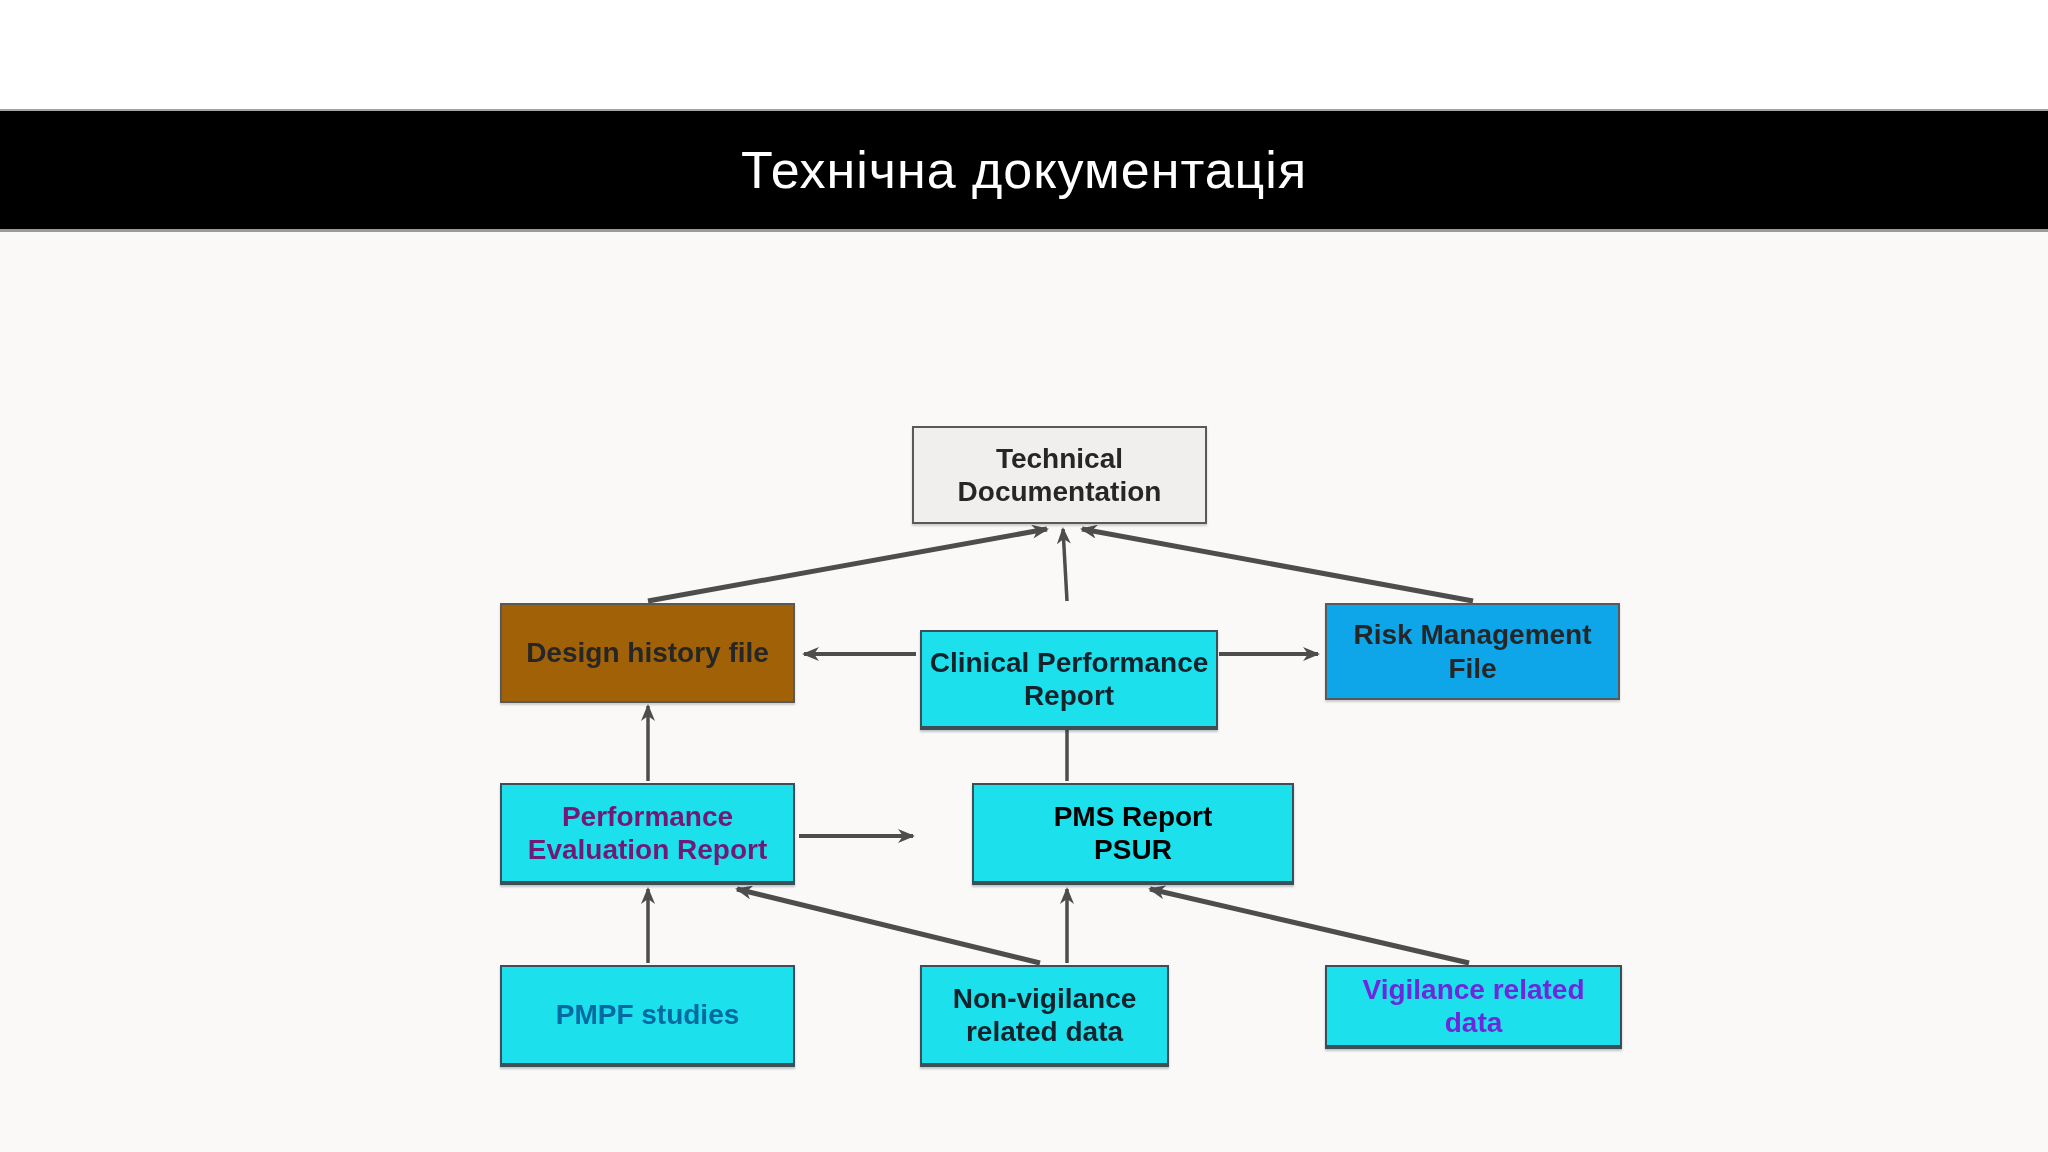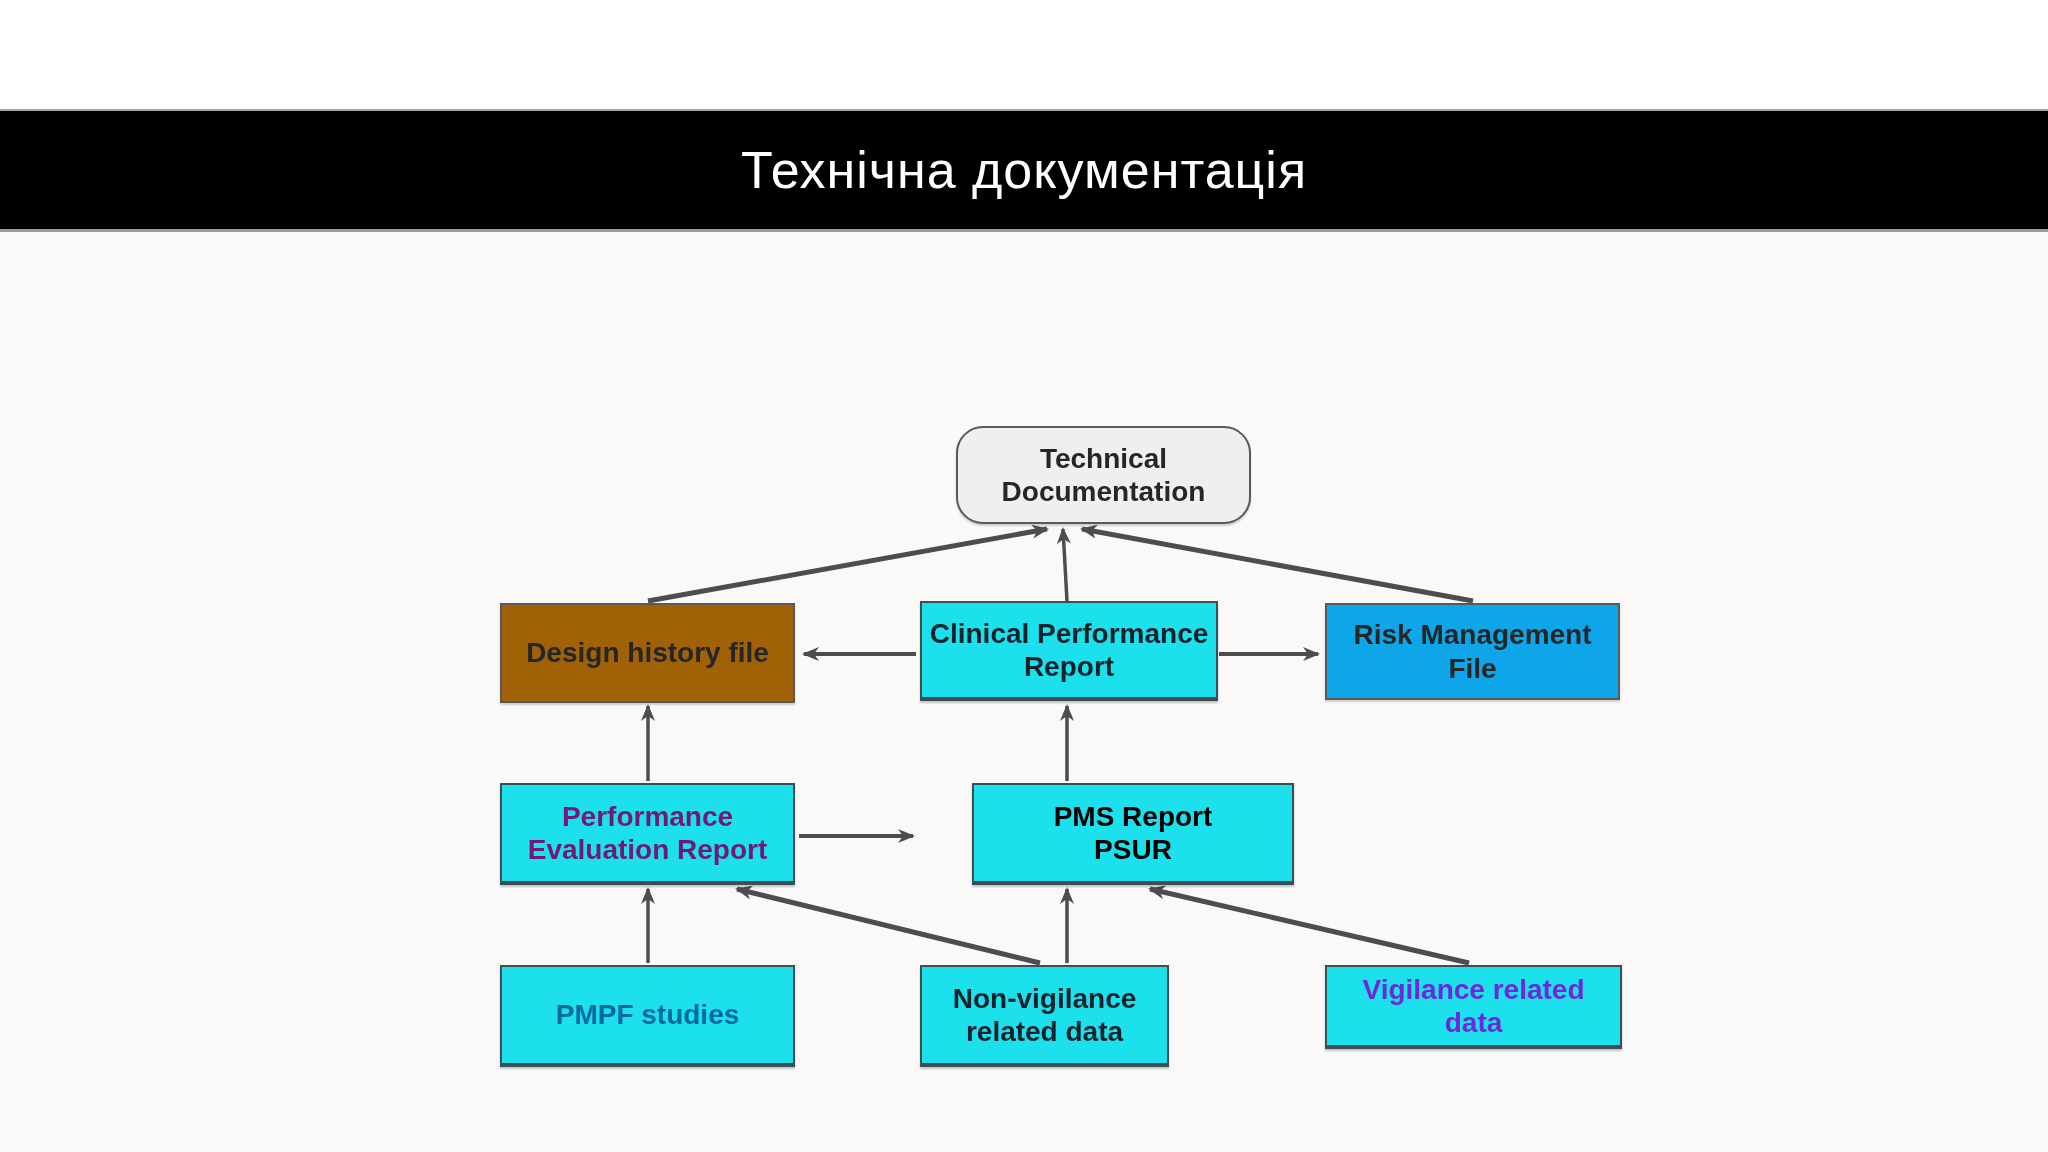--- a/index.html
+++ b/index.html
@@ -94,24 +94,24 @@
         <line x1="1067" y1="781" x2="1067" y2="706" stroke="#4D4D4D" stroke-width="3.5" marker-end="url(#arrowhead)"></line>
         <line x1="799" y1="836" x2="913" y2="836" stroke="#4D4D4D" stroke-width="4" marker-end="url(#arrowhead)"></line>
         <line x1="648" y1="963" x2="648" y2="889" stroke="#4D4D4D" stroke-width="3.5" marker-end="url(#arrowhead)"></line>
         <line x1="1067" y1="963" x2="1067" y2="889" stroke="#4D4D4D" stroke-width="3.5" marker-end="url(#arrowhead)"></line>
         <line x1="1040" y1="963" x2="737" y2="889" stroke="#4D4D4D" stroke-width="5" marker-end="url(#arrowhead)"></line>
         <line x1="1469" y1="963" x2="1150" y2="889" stroke="#4D4D4D" stroke-width="5" marker-end="url(#arrowhead)"></line>
       </g>
   </svg>
 
   <div id="nodes">
-      <div class="node gray" style="left: 956px; top: 426px; width: 295px; height: 98px; background: rgb(240, 239, 237); border-color: rgb(89, 89, 89); border-radius: 27px;">Technical
+      <div class="node gray" style="left: 912px; top: 426px; width: 295px; height: 98px; background: rgb(240, 239, 237); border-color: rgb(89, 89, 89);">Technical
 Documentation</div>
       <div class="node gray" style="left: 500px; top: 603px; width: 295px; height: 100px; background: #a16207; border-color: rgb(89, 89, 89);">Design history file</div>
-      <div class="node cyan" style="left: 920px; top: 601px; width: 298px; height: 100px; background: rgb(28, 225, 237); border-color: rgb(62, 78, 86); color: rgb(20, 34, 44);">Clinical Performance
+      <div class="node cyan" style="left: 920px; top: 630px; width: 298px; height: 100px; background: rgb(28, 225, 237); border-color: rgb(62, 78, 86); color: rgb(20, 34, 44);">Clinical Performance
 Report</div>
       <div class="node gray" style="left: 1325px; top: 603px; width: 295px; height: 97px; background: #0ea5e9; border-color: rgb(89, 89, 89);">Risk Management
 File</div>
       <div class="node cyan" style="left: 500px; top: 783px; width: 295px; height: 102px; background: rgb(28, 225, 237); border-color: rgb(62, 78, 86); color: #701a75;">Performance
 Evaluation Report</div>
       <div class="node cyan" style="left: 972px; top: 783px; width: 322px; height: 102px; background: rgb(28, 225, 237); border-color: rgb(62, 78, 86); color: #000000;">PMS Report
 PSUR</div>
       <div class="node cyan" style="left: 500px; top: 965px; width: 295px; height: 102px; background: rgb(28, 225, 237); border-color: rgb(62, 78, 86); color: #0369a1;">PMPF studies</div>
       <div class="node cyan" style="left: 920px; top: 965px; width: 249px; height: 102px; background: rgb(28, 225, 237); border-color: rgb(62, 78, 86); color: rgb(20, 34, 44);">Non-vigilance
 related data</div>

